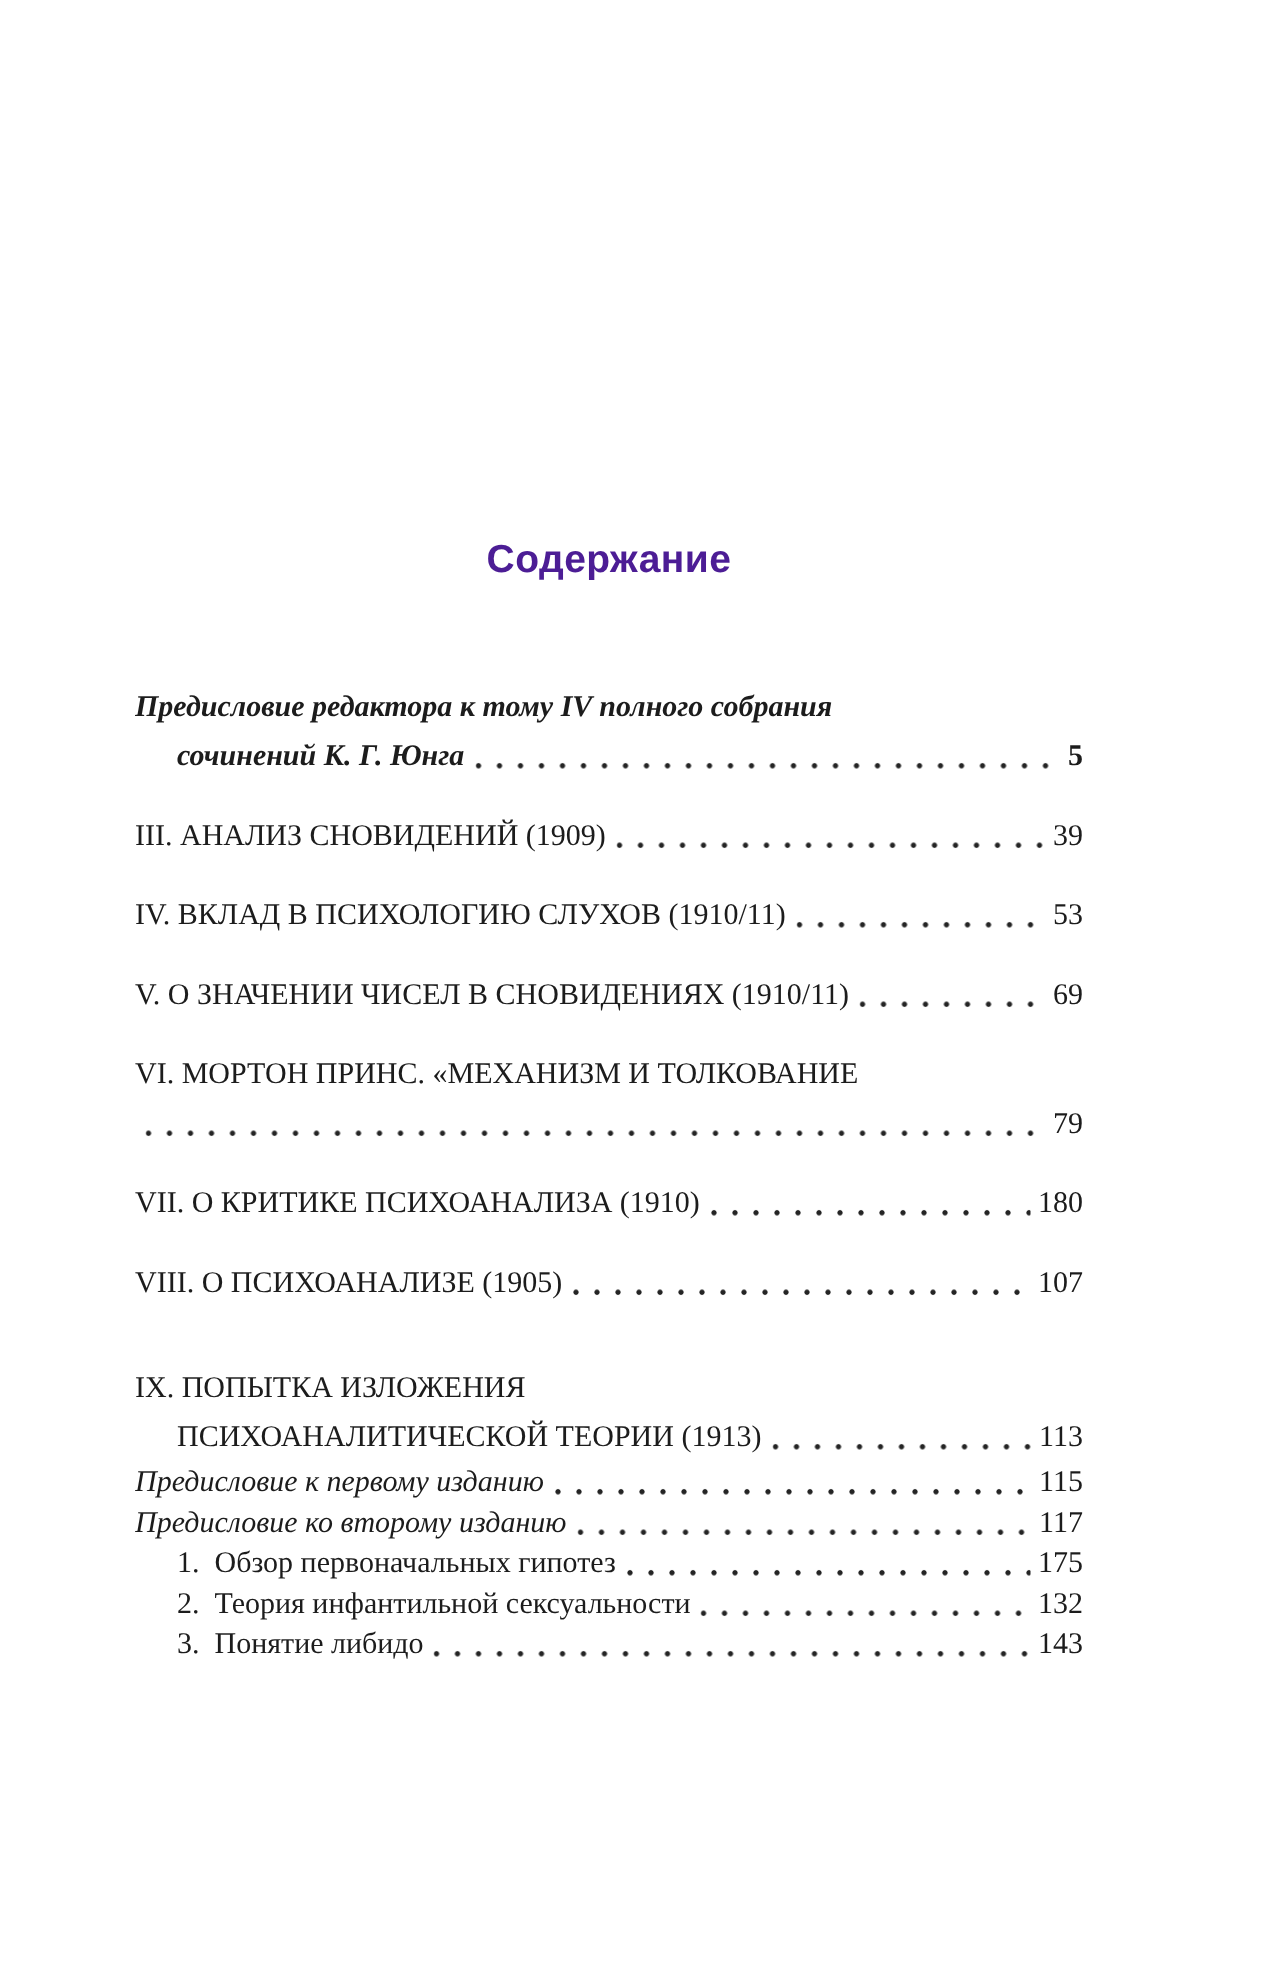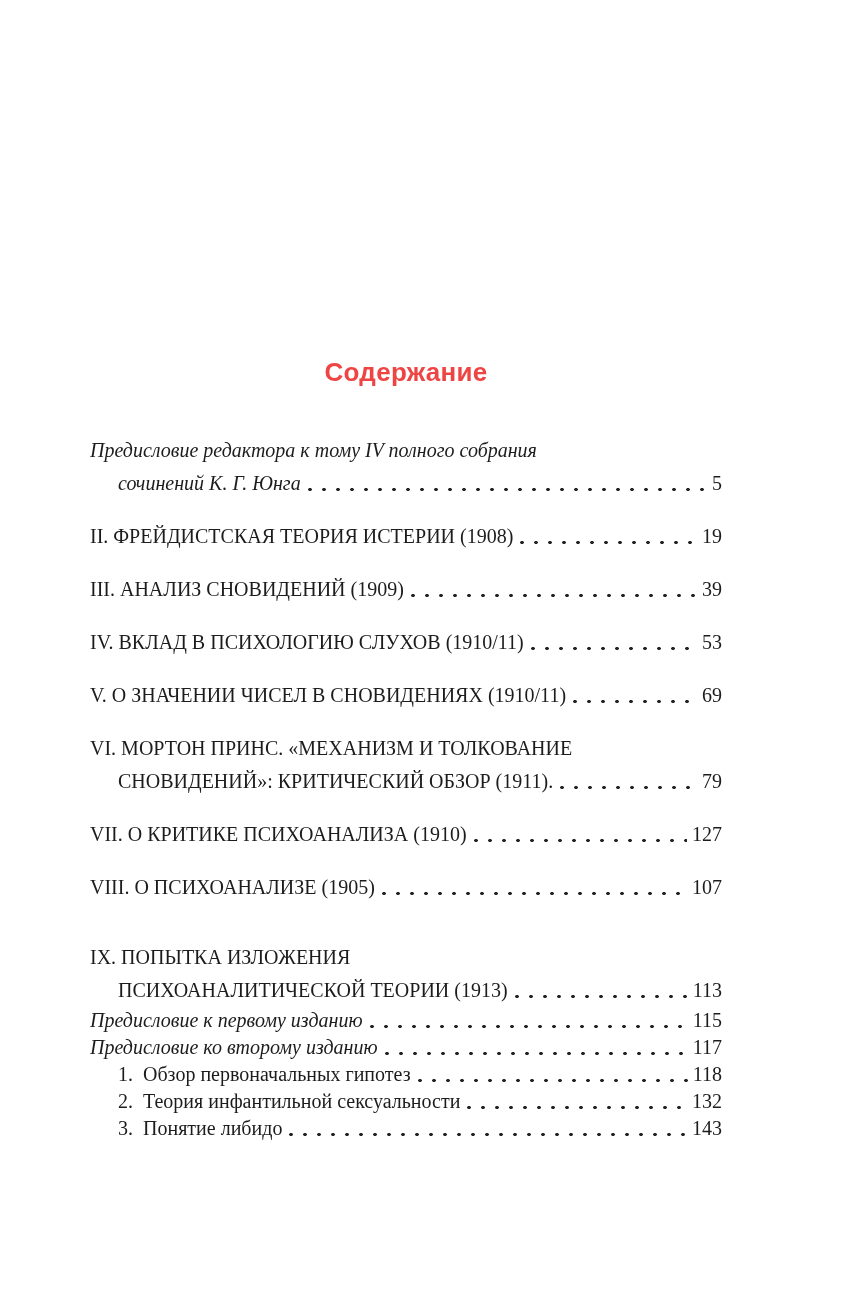--- a/index.html
+++ b/index.html
@@ -17,30 +17,30 @@
     left: 90px;
     top: 357px;
     width: 632px;
   }
   .title {
     font-family: "Liberation Sans", sans-serif;
     font-weight: 700;
     font-size: 26px;
     line-height: 30px;
     text-align: center;
-    color: #ef4444;
+    color: #4c1d95;
     letter-spacing: 0.3px;
-    margin: 0 0 47px 0;
+    margin: 0 0 68px 0;
   }
   .entry {
     font-size: 20px;
     line-height: 33px;
     margin-bottom: 20px;
   }
-  .entry.small-gap { margin-bottom: 14px; }
+  .entry.small-gap { margin-bottom: 14px; font-weight: bold; }
   .entry.no-gap   { margin-bottom: 0; margin-top: 37px; }
   .entry.tight    { line-height: 27px; margin-bottom: 0; }
   .italic { font-style: italic; }
   .line { display: flex; }
   .txt  { white-space: nowrap; flex: 0 1 auto; overflow: hidden; }
   .indent { padding-left: 28px; }
   .sub    { padding-left: 28px; }
   .num { flex: none; display: inline-block; width: 25px; }
   .leader { flex: 1 1 auto; min-width: 0; position: relative; }
   .leader::after {
@@ -72,27 +72,20 @@
       <div class="line">
         <span class="txt indent">сочинений К. Г. Юнга</span>
         <span class="leader"></span>
         <span class="pg">5</span>
       </div>
     </div>
 
     <div class="entry caps">
     </div>
 
-    <div class="entry caps">
-      <div class="line">
-        <span class="txt">II. ФРЕЙДИСТСКАЯ ТЕОРИЯ ИСТЕРИИ (1908)</span>
-        <span class="leader"></span>
-        <span class="pg">19</span>
-      </div>
-    </div>
 
     <div class="entry caps">
       <div class="line">
         <span class="txt">III. АНАЛИЗ СНОВИДЕНИЙ (1909)</span>
         <span class="leader"></span>
         <span class="pg">39</span>
       </div>
     </div>
 
     <div class="entry caps">
@@ -109,31 +102,30 @@
         <span class="leader"></span>
         <span class="pg">69</span>
       </div>
     </div>
 
     <div class="entry caps">
       <div class="line">
         <span class="txt">VI. МОРТОН ПРИНС. «МЕХАНИЗМ И ТОЛКОВАНИЕ</span>
       </div>
       <div class="line">
-        <span class="txt indent">СНОВИДЕНИЙ»: КРИТИЧЕСКИЙ ОБЗОР (1911).</span>
         <span class="leader"></span>
         <span class="pg">79</span>
       </div>
     </div>
 
     <div class="entry caps">
       <div class="line">
         <span class="txt">VII. О КРИТИКЕ ПСИХОАНАЛИЗА (1910)</span>
         <span class="leader"></span>
-        <span class="pg">127</span>
+        <span class="pg">180</span>
       </div>
     </div>
 
     <div class="entry caps">
       <div class="line">
         <span class="txt">VIII. О ПСИХОАНАЛИЗЕ (1905)</span>
         <span class="leader"></span>
         <span class="pg">107</span>
       </div>
     </div>
@@ -163,21 +155,21 @@
         <span class="leader"></span>
         <span class="pg">117</span>
       </div>
     </div>
 
     <div class="entry tight">
       <div class="line sub">
         <span class="num">1.</span>
         <span class="txt">Обзор первоначальных гипотез</span>
         <span class="leader"></span>
-        <span class="pg">118</span>
+        <span class="pg">175</span>
       </div>
     </div>
 
     <div class="entry tight">
       <div class="line sub">
         <span class="num">2.</span>
         <span class="txt">Теория инфантильной сексуальности</span>
         <span class="leader"></span>
         <span class="pg">132</span>
       </div>

